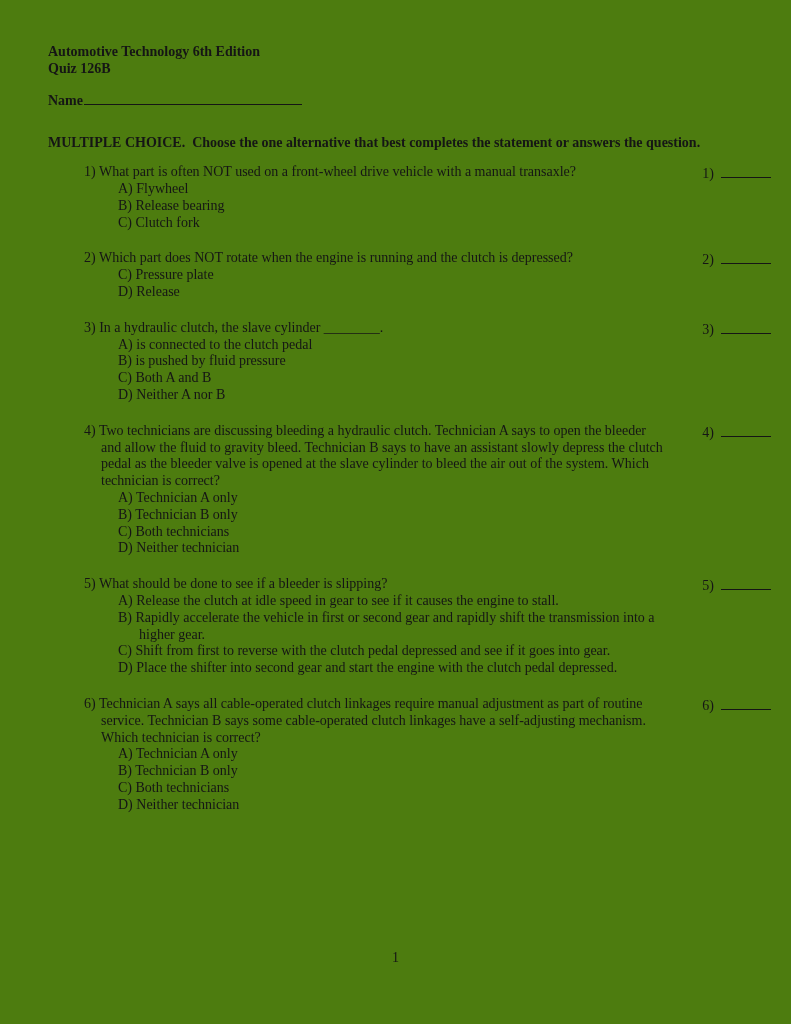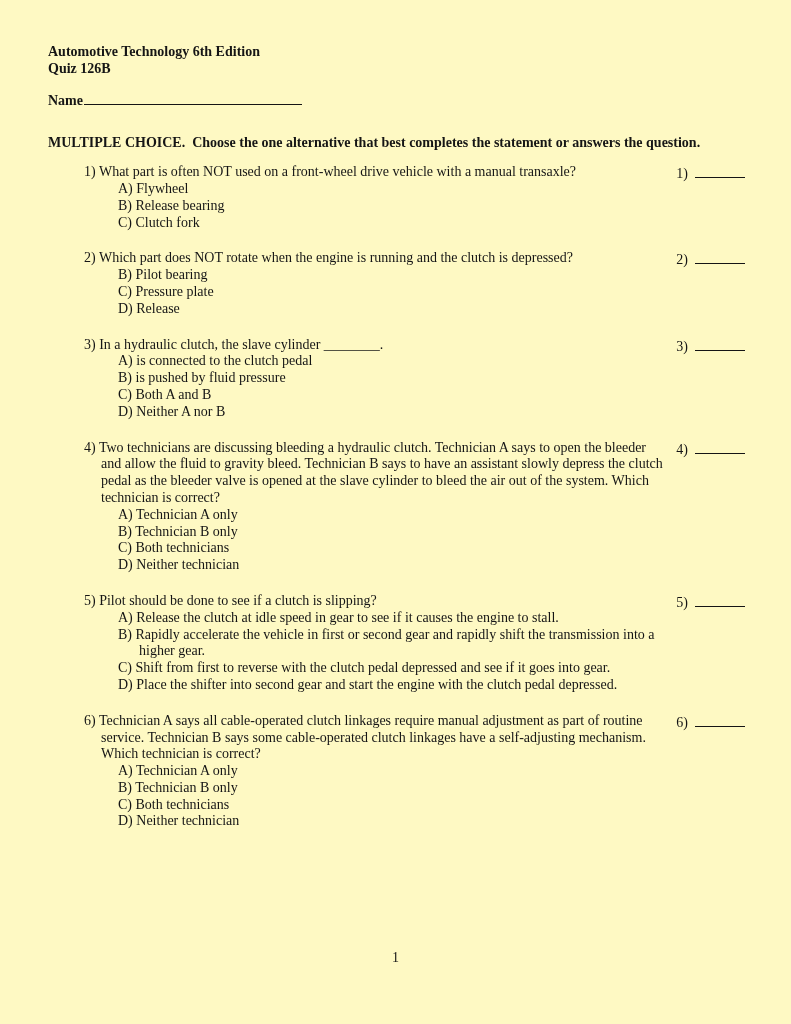--- a/index.html
+++ b/index.html
@@ -1,22 +1,22 @@
 <!DOCTYPE html>
 <html><head>
 <meta charset="utf-8">
 <style>
   html, body { margin: 0; padding: 0; background: #ffffff; }
   .page {
     position: relative;
     width: 791px;
     height: 1024px;
-    background: #fef9c3;
+    background: #4d7c0f;
     box-sizing: border-box;
-    padding: 44px 46px 0 48px;
+    padding: 44px 20px 0 48px;
     font-family: "Liberation Serif", serif;
     font-size: 14px;
     line-height: 16.8px;
     color: #151515;
     overflow: hidden;
   }
   .doc-title { font-weight: bold; }
   .name-row { margin-top: 12px; font-weight: bold; }
   .name-blank {
     display: inline-block;
@@ -99,21 +99,20 @@
         <span>1)</span><span class="ans-blank"></span>
       </div>
     </div>
 
     <div class="question">
       <div class="q-line">
         <span>2)</span>
         <span>Which part does NOT rotate when the engine is running and the clutch is depressed?</span>
       </div>
       <div class="options">
-        <div class="option">B) Pilot bearing</div>
         <div class="option">C) Pressure plate</div>
         <div class="option">D) Release</div>
       </div>
       <div class="answer-slot">
         <span>2)</span><span class="ans-blank"></span>
       </div>
     </div>
 
     <div class="question">
       <div class="q-line">
@@ -143,21 +142,21 @@
         <div class="option">D) Neither technician</div>
       </div>
       <div class="answer-slot">
         <span>4)</span><span class="ans-blank"></span>
       </div>
     </div>
 
     <div class="question">
       <div class="q-line">
         <span>5)</span>
-        <span>Pilot should be done to see if a clutch is slipping?</span>
+        <span>What should be done to see if a bleeder is slipping?</span>
       </div>
       <div class="options">
         <div class="option">A) Release the clutch at idle speed in gear to see if it causes the engine to stall.</div>
         <div class="option">B) Rapidly accelerate the vehicle in first or second gear and rapidly shift the transmission into a higher gear.</div>
         <div class="option">C) Shift from first to reverse with the clutch pedal depressed and see if it goes into gear.</div>
         <div class="option">D) Place the shifter into second gear and start the engine with the clutch pedal depressed.</div>
       </div>
       <div class="answer-slot">
         <span>5)</span><span class="ans-blank"></span>
       </div>

